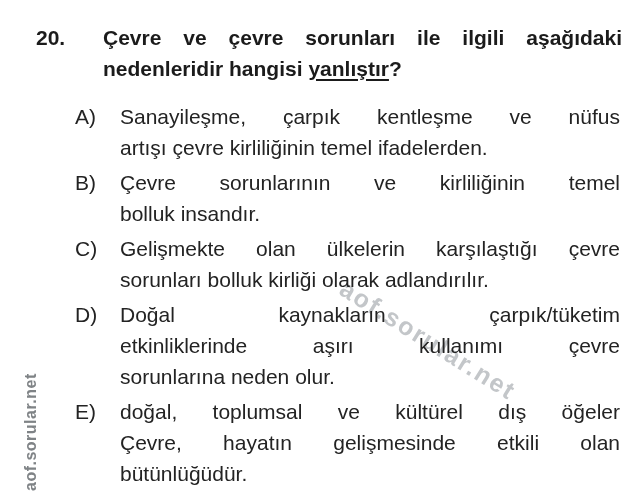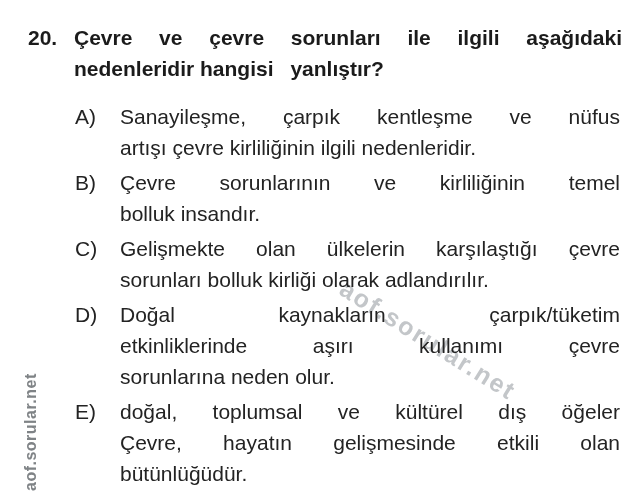--- a/index.html
+++ b/index.html
@@ -39,50 +39,51 @@
     transform-origin: 0 0;
     transform: rotate(-90deg);
     font-size: 16px;
     letter-spacing: 0.5px;
     color: #7f8386;
   }
 
   
   .question {
     position: absolute;
-    left: 28px;
+    left: 36px;
     top: 22px;
     right: 20px;
     display: flex;
     font-weight: bold;
     font-size: 21px;
     line-height: 31px;
     z-index: 1;
+    gap: 21px;
   }
   .qnum {
     width: 46px;
     flex: none;
   }
   .qtext {
     flex: 1;
   }
 
   
   .line.fill {
     text-align: justify;
     text-align-last: justify;
   }
   .line.last {
     text-align: left;
   }
 
   .underline {
+    text-decoration: underline;
     text-decoration-thickness: 2px;
     text-underline-offset: 3px;
-    margin-left: 11px;
   }
 
   
   .options {
     position: absolute;
     left: 75px;
     right: 22px;
     top: 101px;
     font-size: 21px;
     line-height: 31px;
@@ -117,21 +118,21 @@
     <div class="line last"><span>nedenleridir hangisi </span><span class="underline">yanlıştır</span><span>?</span></div>
   </div>
 </div>
 
 <div class="options">
 
   <div class="option">
     <div class="olabel">A)</div>
     <div class="otext">
       <div class="line fill">Sanayileşme, çarpık kentleşme ve nüfus</div>
-      <div class="line last">artışı çevre kirliliğinin ilgili nedenleridir.</div>
+      <div class="line last">artışı çevre kirliliğinin temel ifadelerden.</div>
     </div>
   </div>
 
   <div class="option">
     <div class="olabel">B)</div>
     <div class="otext">
       <div class="line fill">Çevre sorunlarının ve kirliliğinin temel</div>
       <div class="line last">bolluk insandır.</div>
     </div>
   </div>

